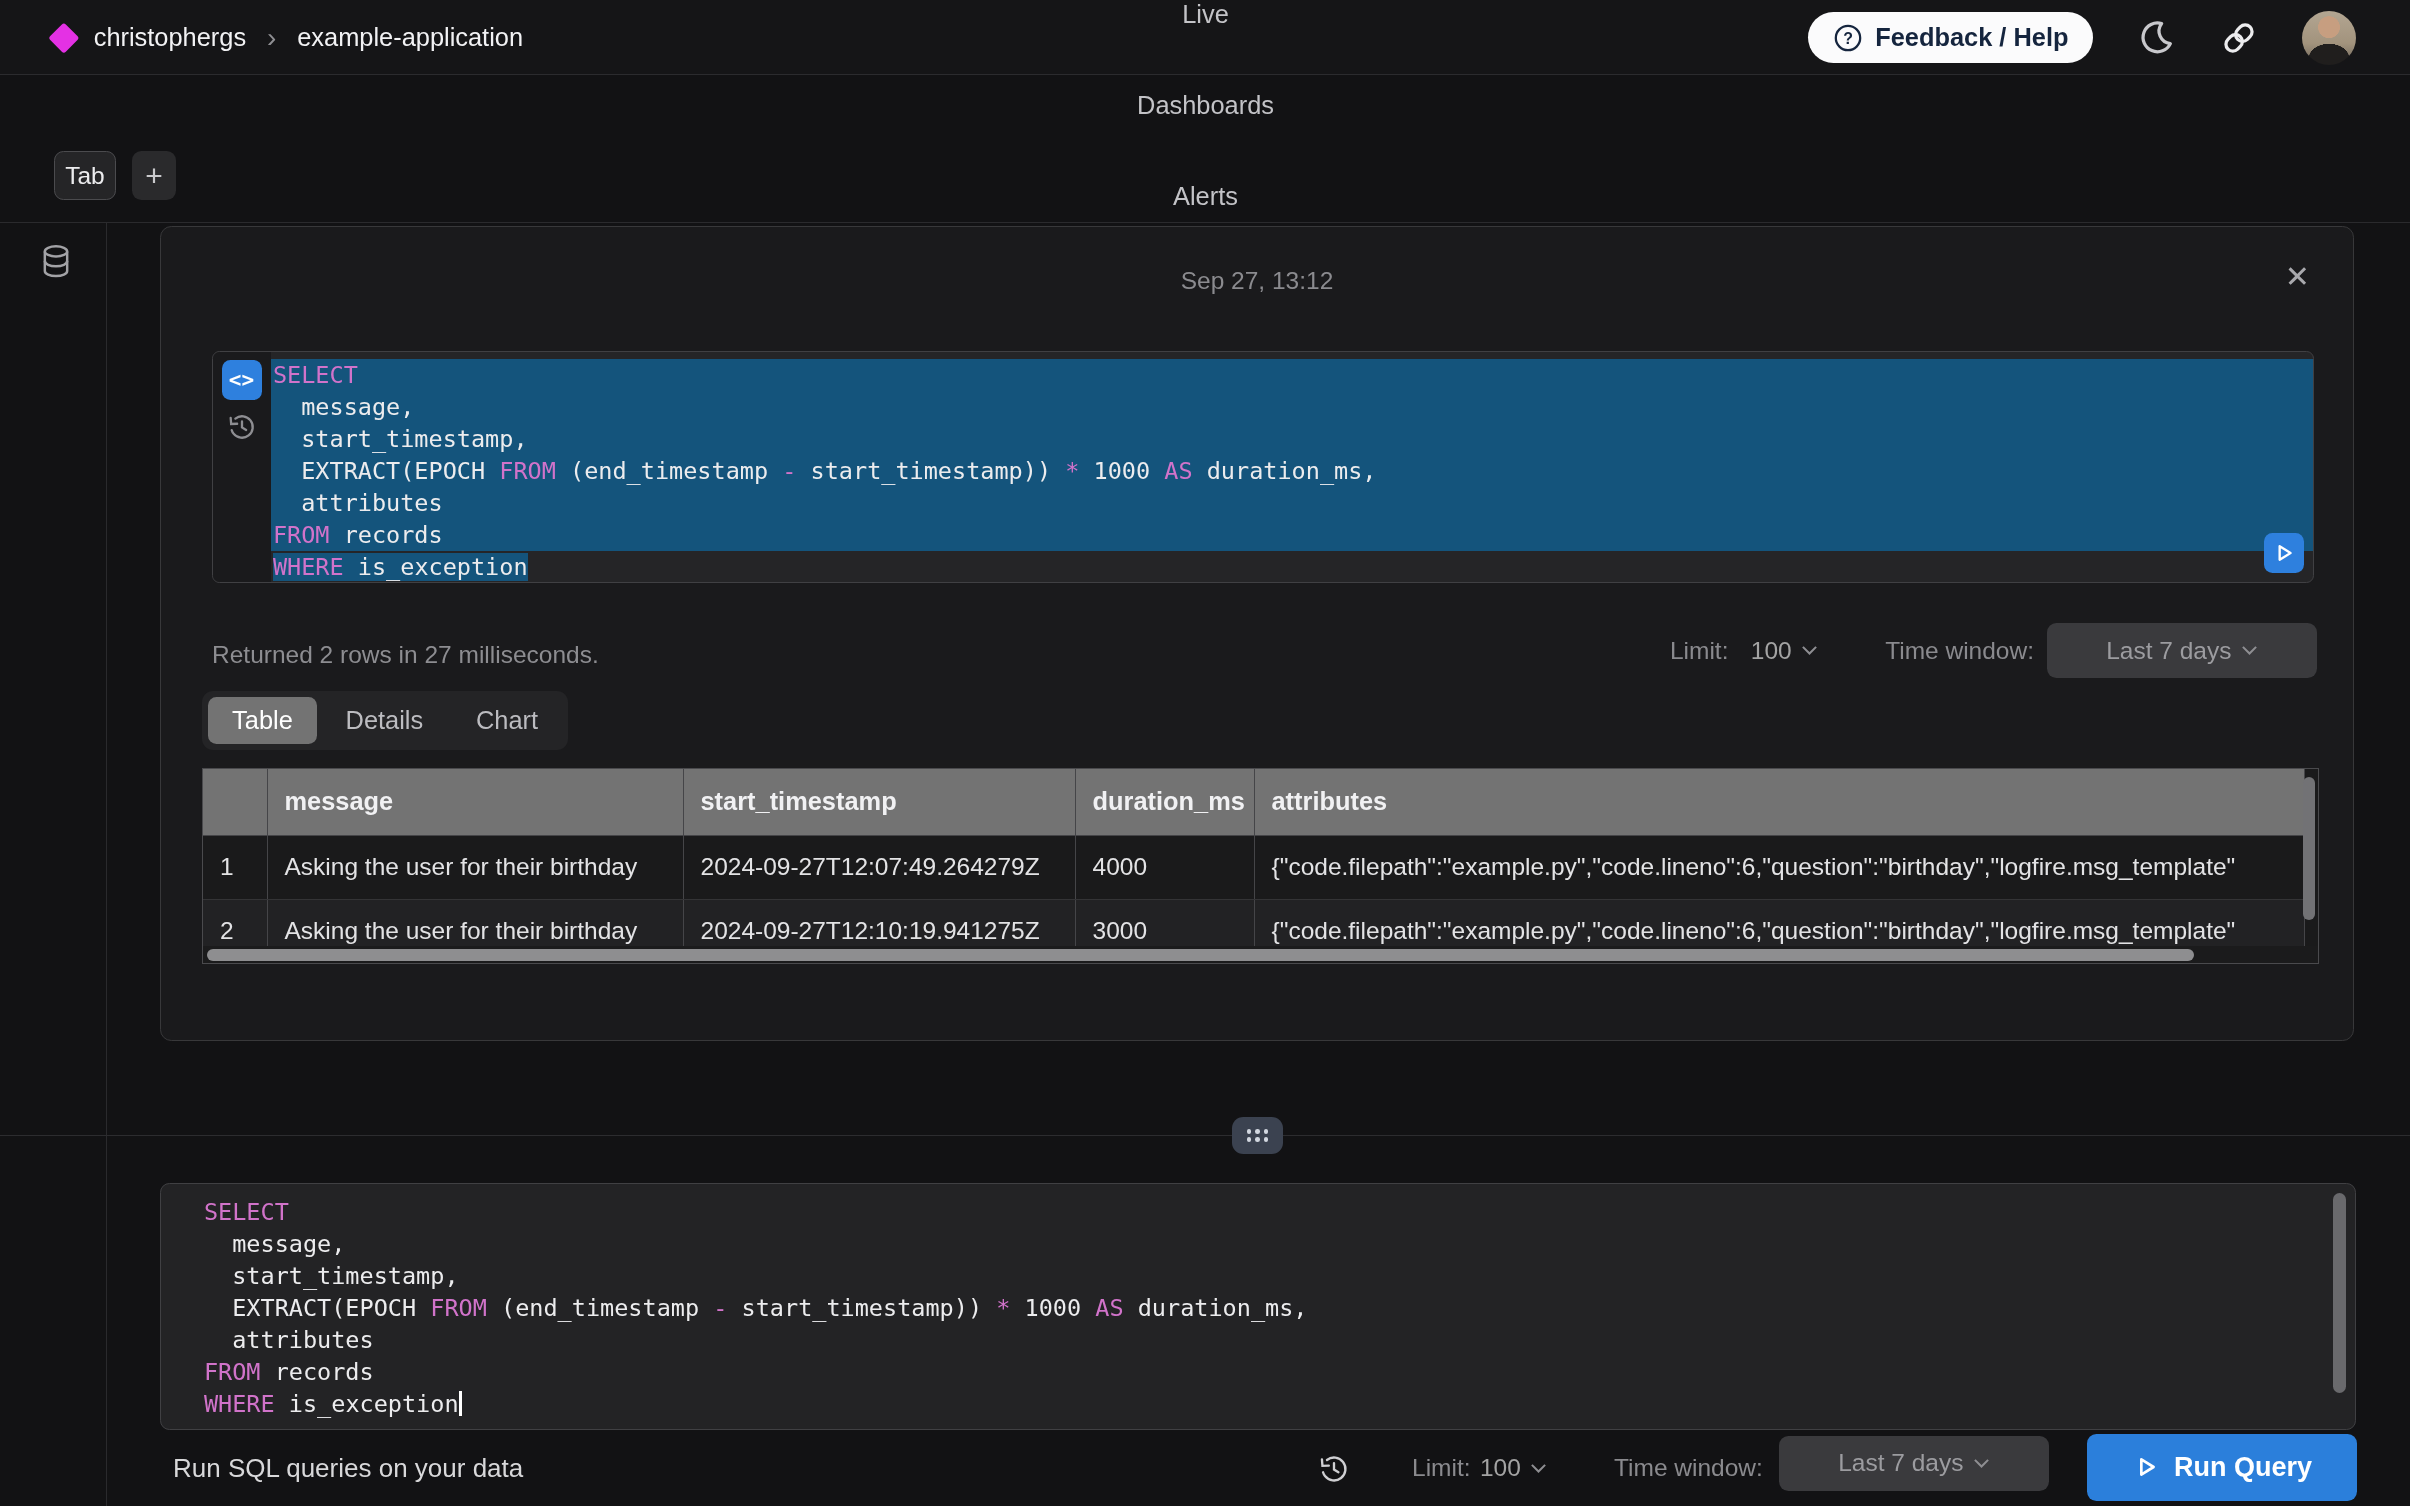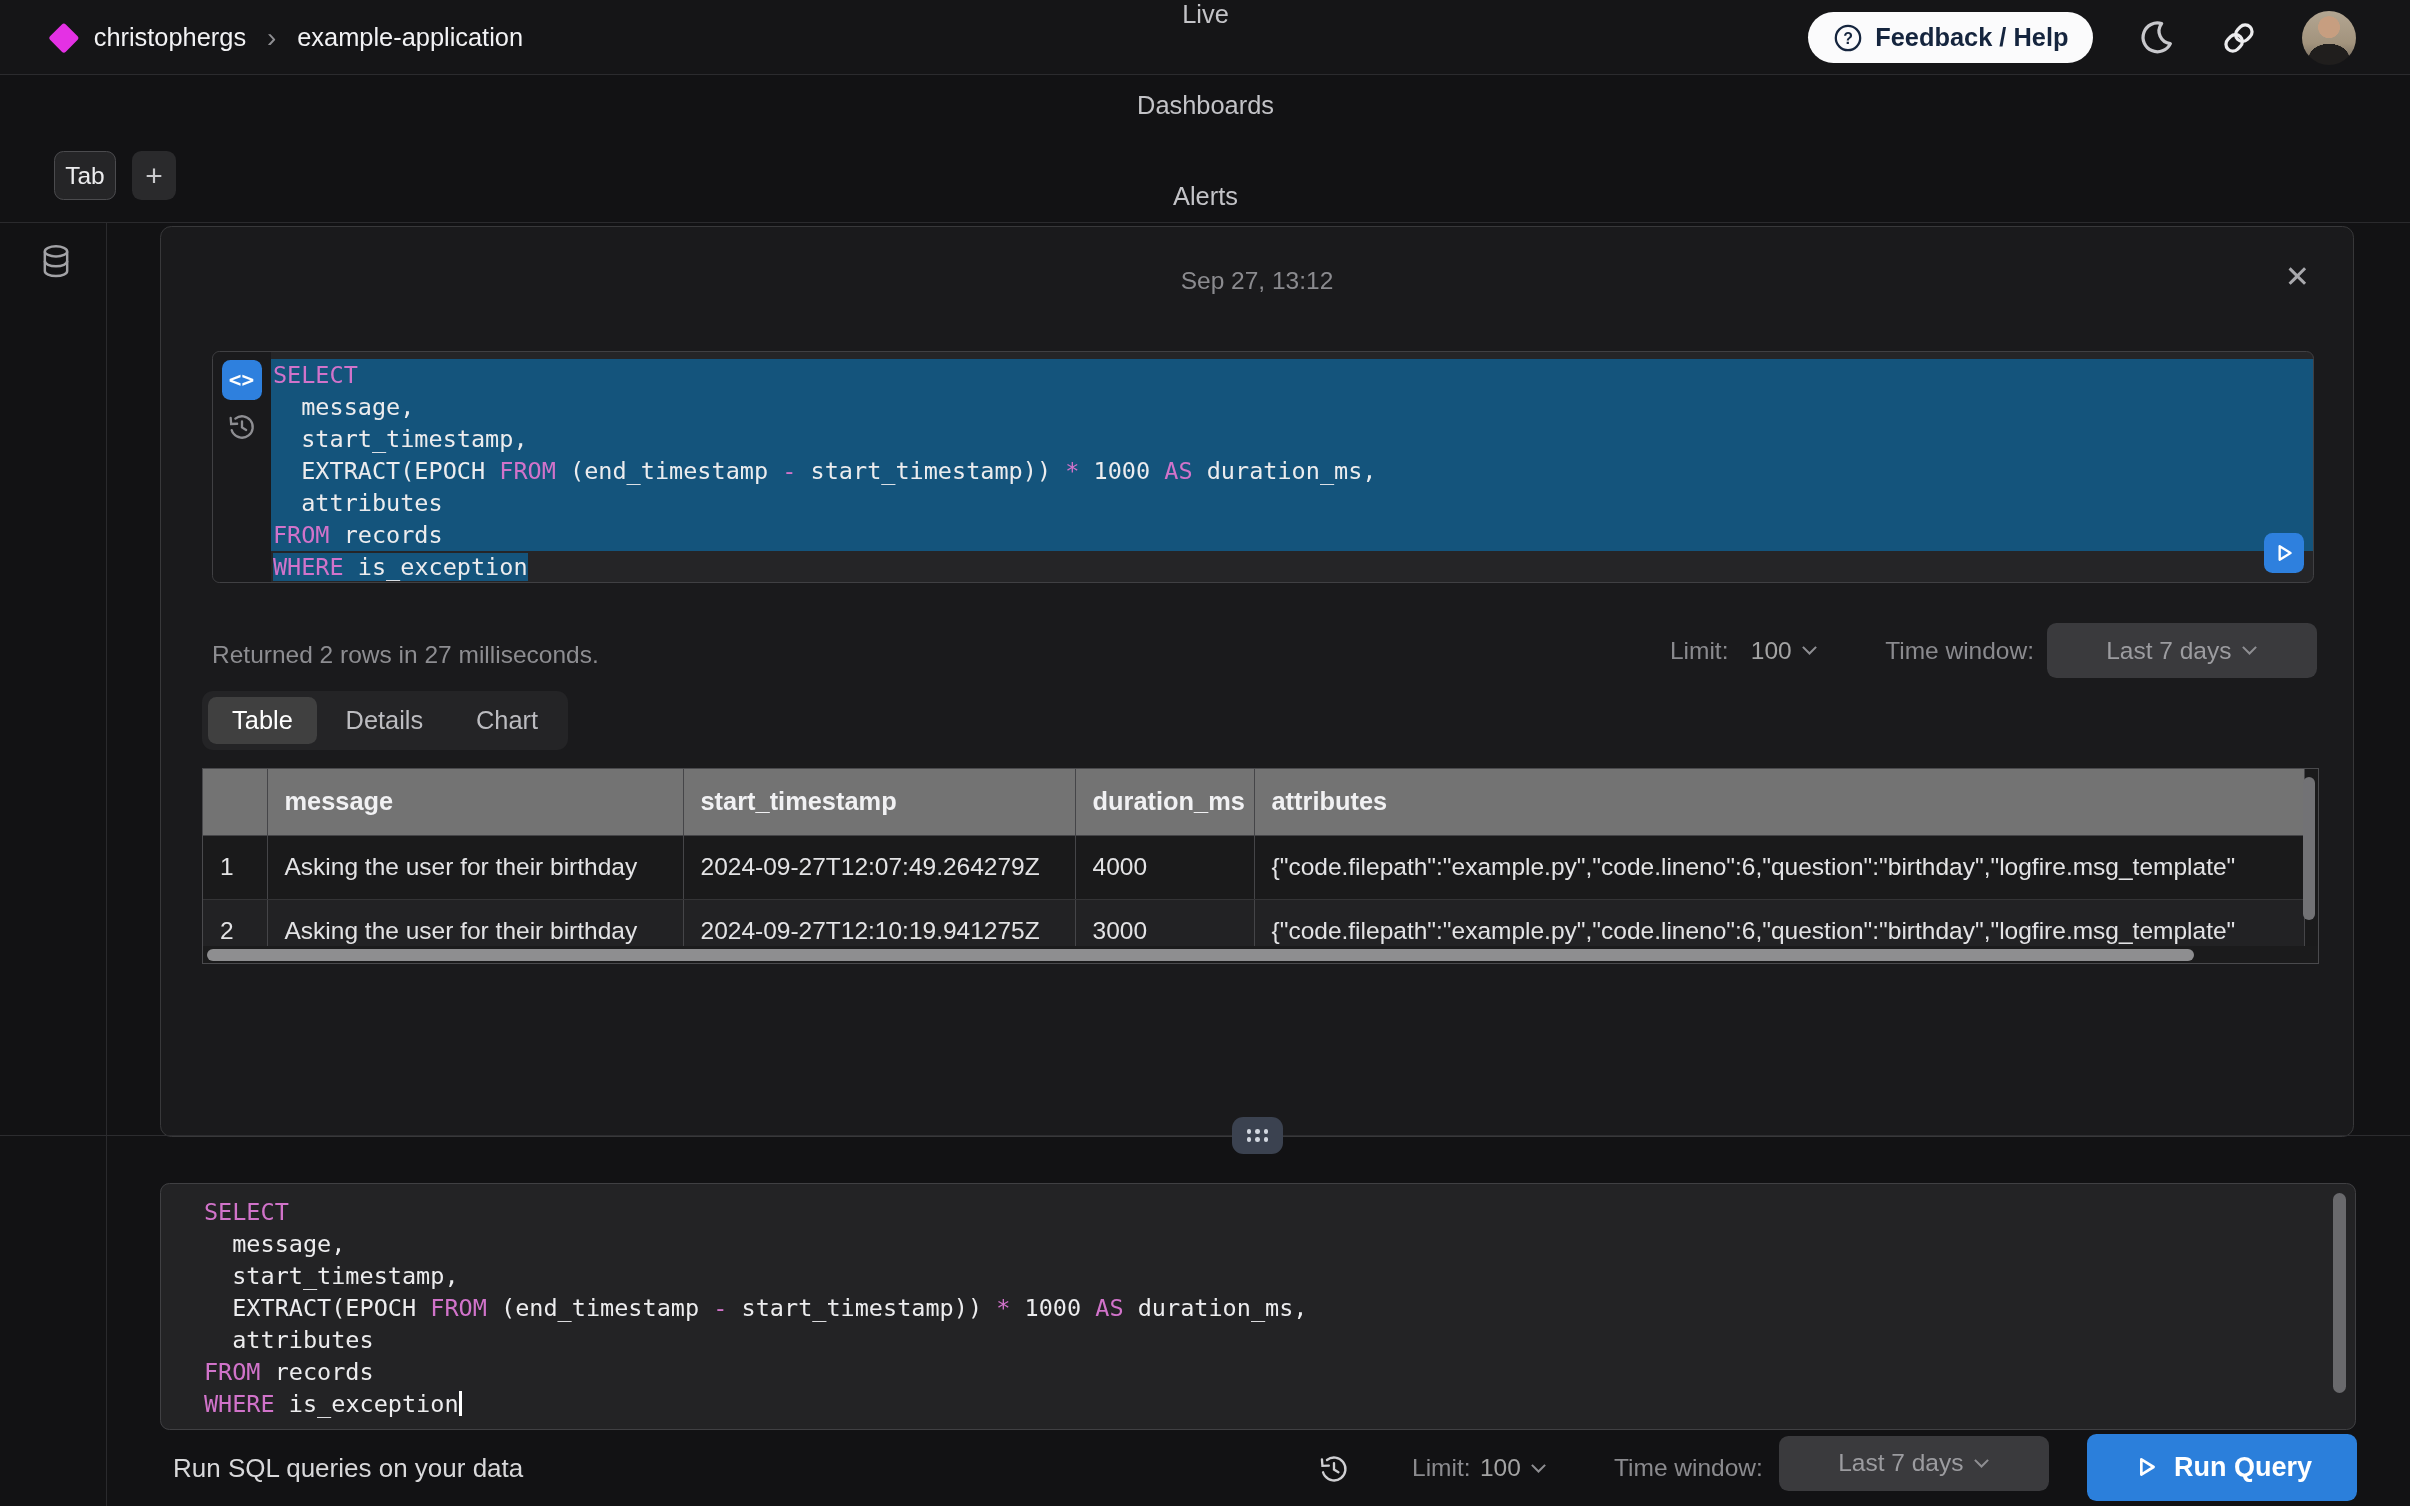--- a/index.html
+++ b/index.html
@@ -38,21 +38,21 @@
              color:#ececee; font-size:24.5px; display:flex; align-items:center; justify-content:center; cursor:pointer; }
   .add-tab-btn { position:absolute; left:132px; top:151px; width:44px; height:49px;
              background:#2a2a2c; border-radius:9.4px; color:#c9c9cc; font-size:30px; font-weight:300;
              display:flex; align-items:center; justify-content:center; cursor:pointer; }
 
   .content-divider { position:absolute; left:0; top:222px; width:2411px; height:0.9px; background:#2a2a2d; }
   .rail-divider { position:absolute; left:106px; top:223px; width:0.9px; bottom:0; background:#2a2a2d; }
   .db-icon { position:absolute; left:38px; top:243px; cursor:pointer; }
 
   
-  .card { position:absolute; left:160px; top:226px; width:2194px; height:911px;
+  .card { position:absolute; left:160px; top:226px; width:2194px; height:815px;
           background:#1a1a1c; border:0.9px solid #38383a; border-radius:11.3px; }
   .card-time { position:absolute; left:0; right:0; top:40px; text-align:center;
                font-size:24.5px; color:#8b8b8f; }
   .card-close { position:absolute; right:43px; top:32px; font-size:30px; color:#a9a9ad; cursor:pointer; }
 
   
   .sql-viewer { position:absolute; left:51px; top:124px; width:2102px; height:232px;
                 background:#252527; border:0.9px solid #404043; border-radius:7.5px; overflow:hidden; }
   .sql-gutter { position:absolute; left:0; top:0; bottom:0; width:58px; background:#1a1a1c; }
   .code-btn { position:absolute; left:8.5px; top:7.5px; width:40px; height:40px; background:#2e80de;
@@ -75,21 +75,21 @@
   .meta-label { font-size:24.5px; color:#8a8a8e; }
   .meta-value { font-size:24.5px; color:#a3a3a3; margin-left:9.4px; cursor:pointer; display:flex; align-items:center; gap:9.4px; }
   .meta-gap { width:41px; }
   .tw-btn { width:270px; height:55px; background:#3a3a3d; border-radius:9.4px; display:flex;
             align-items:center; justify-content:center; gap:9.4px; font-size:24.5px; color:#9c9ca0; cursor:pointer; }
 
   
   .seg { position:absolute; left:41px; top:464px; display:inline-flex; background:#242426;
          border-radius:11.3px; padding:5.6px; gap:3.8px; }
   .seg-item { padding:9.4px 24.5px; font-size:25.4px; color:#bcbcc0; border-radius:8.5px; cursor:pointer; }
-  .seg-item.active { background:#404040; color:#ffffff; }
+  .seg-item.active { background:#737373; color:#ffffff; }
 
   
   .table-wrap { position:absolute; left:41px; top:541px; width:2117px; height:196px;
                 border:0.9px solid #4a4a4d; background:#1a1a1b; overflow:hidden; }
   table.results { border-collapse:collapse; table-layout:fixed; width:2102px; }
   table.results th, table.results td { border-right:0.9px solid #454548; padding:0 17px;
                 text-align:left; white-space:nowrap; overflow:hidden; }
   table.results th { background:#737373; height:66px; font-size:25.4px; font-weight:bold; color:#f1f1f3;
                 border-bottom:0.9px solid #454548; }
   table.results td { height:64px; font-size:24.5px; color:#e3e3e5; }

